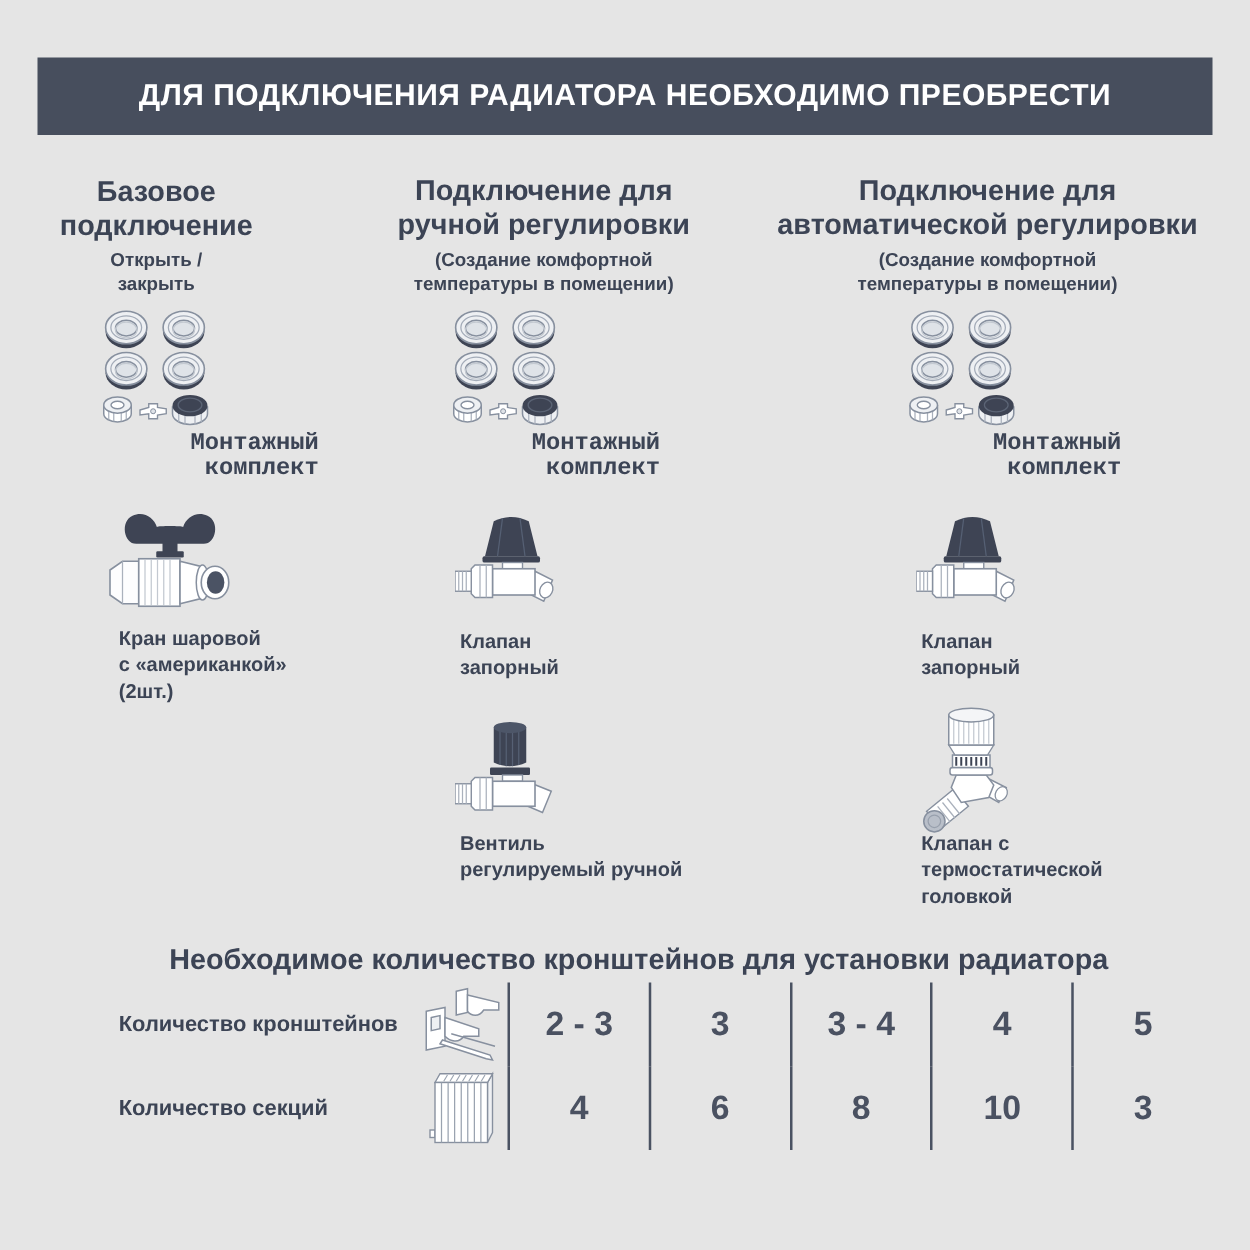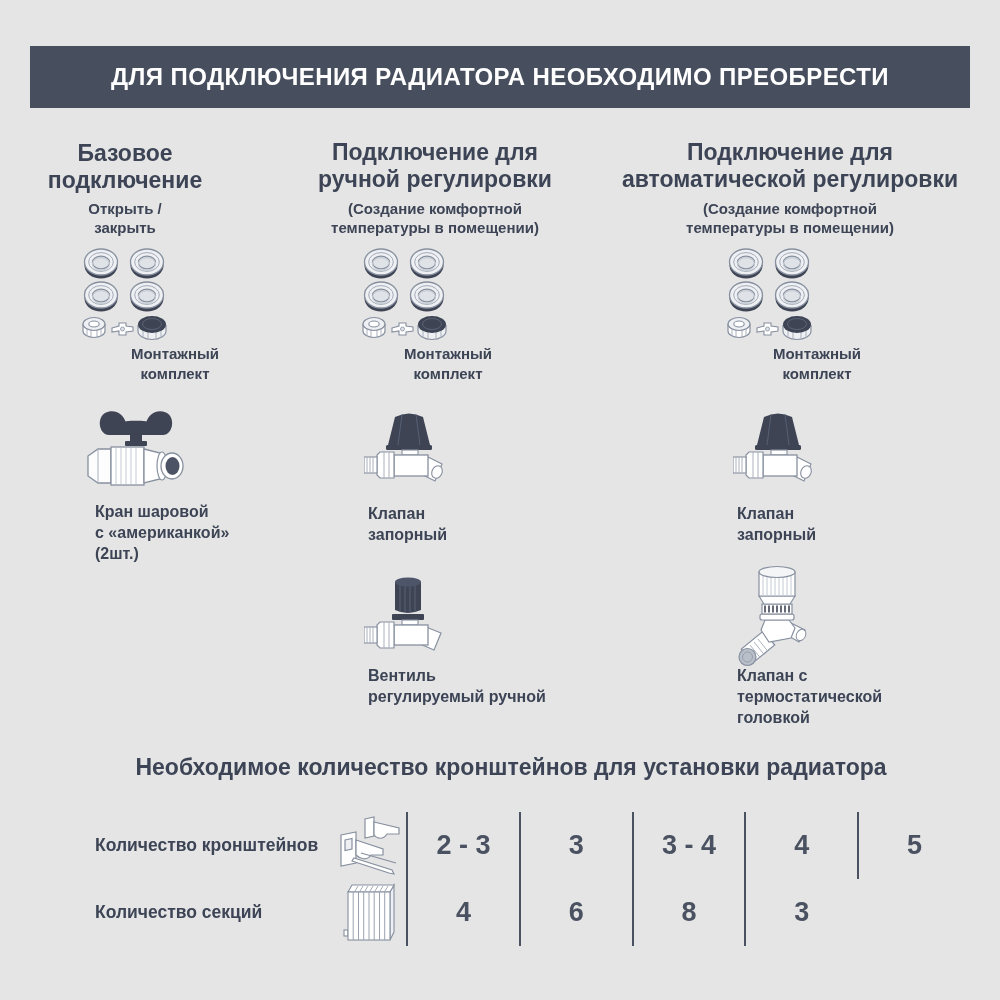--- a/index.html
+++ b/index.html
@@ -9,31 +9,31 @@
   
   .hdr{left:30px;top:46px;width:940px;height:62px;background:#474e5d;
        display:flex;align-items:center;justify-content:center;}
   .hdr h1{margin:0;color:#ffffff;font-size:24px;font-weight:bold;letter-spacing:.4px;white-space:nowrap;}
   
   .title{font-size:23px;line-height:27px;font-weight:bold;text-align:center;color:#3c4455;}
   .subtitle{font-size:15px;line-height:19px;font-weight:bold;text-align:center;color:#3c4455;}
   .t1{left:15px;top:140px;width:220px;} .t2{left:270px;top:139px;width:330px;} .t3{left:593px;top:139px;width:394px;}
   .s1{left:15px;top:199px;width:220px;} .s2{left:270px;top:199px;width:330px;} .s3{left:593px;top:199px;width:394px;}
   
-  .label{font-size:15px;line-height:20px;font-weight:bold;text-align:center;color:#3c4455;}
+  .label{font-size:19px;line-height:20px;font-weight:bold;text-align:right;color:#3c4455;font-family:Liberation Mono, monospace;}
   .vlabel{font-size:16px;line-height:21px;font-weight:bold;text-align:left;color:#3c4455;}
   .k1{left:81px;top:246px;} .k2{left:361px;top:246px;} .k3{left:726px;top:246px;}
   .kl1{left:95px;top:344px;width:160px;} .kl2{left:368px;top:344px;width:160px;} .kl3{left:737px;top:344px;width:160px;}
   .v1{left:86px;top:404px;} .v2{left:364px;top:408px;} .v3{left:733px;top:408px;}
   .vl1{left:95px;top:501px;width:190px;} .vl2{left:368px;top:503px;width:190px;} .vl3{left:737px;top:503px;width:190px;}
   .w2{left:364px;top:570px;} .w3{left:733px;top:562px;}
   .wl2{left:368px;top:665px;width:230px;} .wl3{left:737px;top:665px;width:190px;}
   
   .bt{left:0;top:754px;width:1000px;text-align:center;font-size:23px;font-weight:bold;color:#3c4455;padding-left:11px;}
-  .btable{left:60px;top:812px;width:910px;display:grid;
+  .btable{left:60px;top:786px;width:910px;display:grid;
           grid-template-columns:272px 74px repeat(5,1fr);grid-auto-rows:67px;}
   .lblcell{display:flex;align-items:center;padding-left:35px;box-sizing:border-box;
            font-size:17.5px;font-weight:bold;color:#3c4455;}
   .icocell{display:flex;align-items:center;justify-content:center;}
   .valcell{display:flex;align-items:center;justify-content:center;border-left:2px solid #4a5262;
            font-size:27px;font-weight:bold;color:#4a5161;}
   svg{display:block;}
 </style>
 </head>
 <body>
@@ -254,17 +254,18 @@
           <line x1="25" y1="11" x2="28" y2="6" stroke="#9aa3b0" stroke-width="0.9"></line>
           <line x1="30" y1="11" x2="33" y2="6" stroke="#9aa3b0" stroke-width="0.9"></line>
           <line x1="35" y1="11" x2="38" y2="6" stroke="#9aa3b0" stroke-width="0.9"></line>
           <line x1="40" y1="11" x2="43" y2="6" stroke="#9aa3b0" stroke-width="0.9"></line>
           <line x1="45" y1="11" x2="48" y2="6" stroke="#9aa3b0" stroke-width="0.9"></line>
         </svg>
       </div>
       <div class="valcell">4</div>
       <div class="valcell">6</div>
       <div class="valcell">8</div>
+      <div class="valcell">10</div>
       <div class="valcell">3</div>
     </div>
   </section>
 
 </div>
 
 </body></html>

